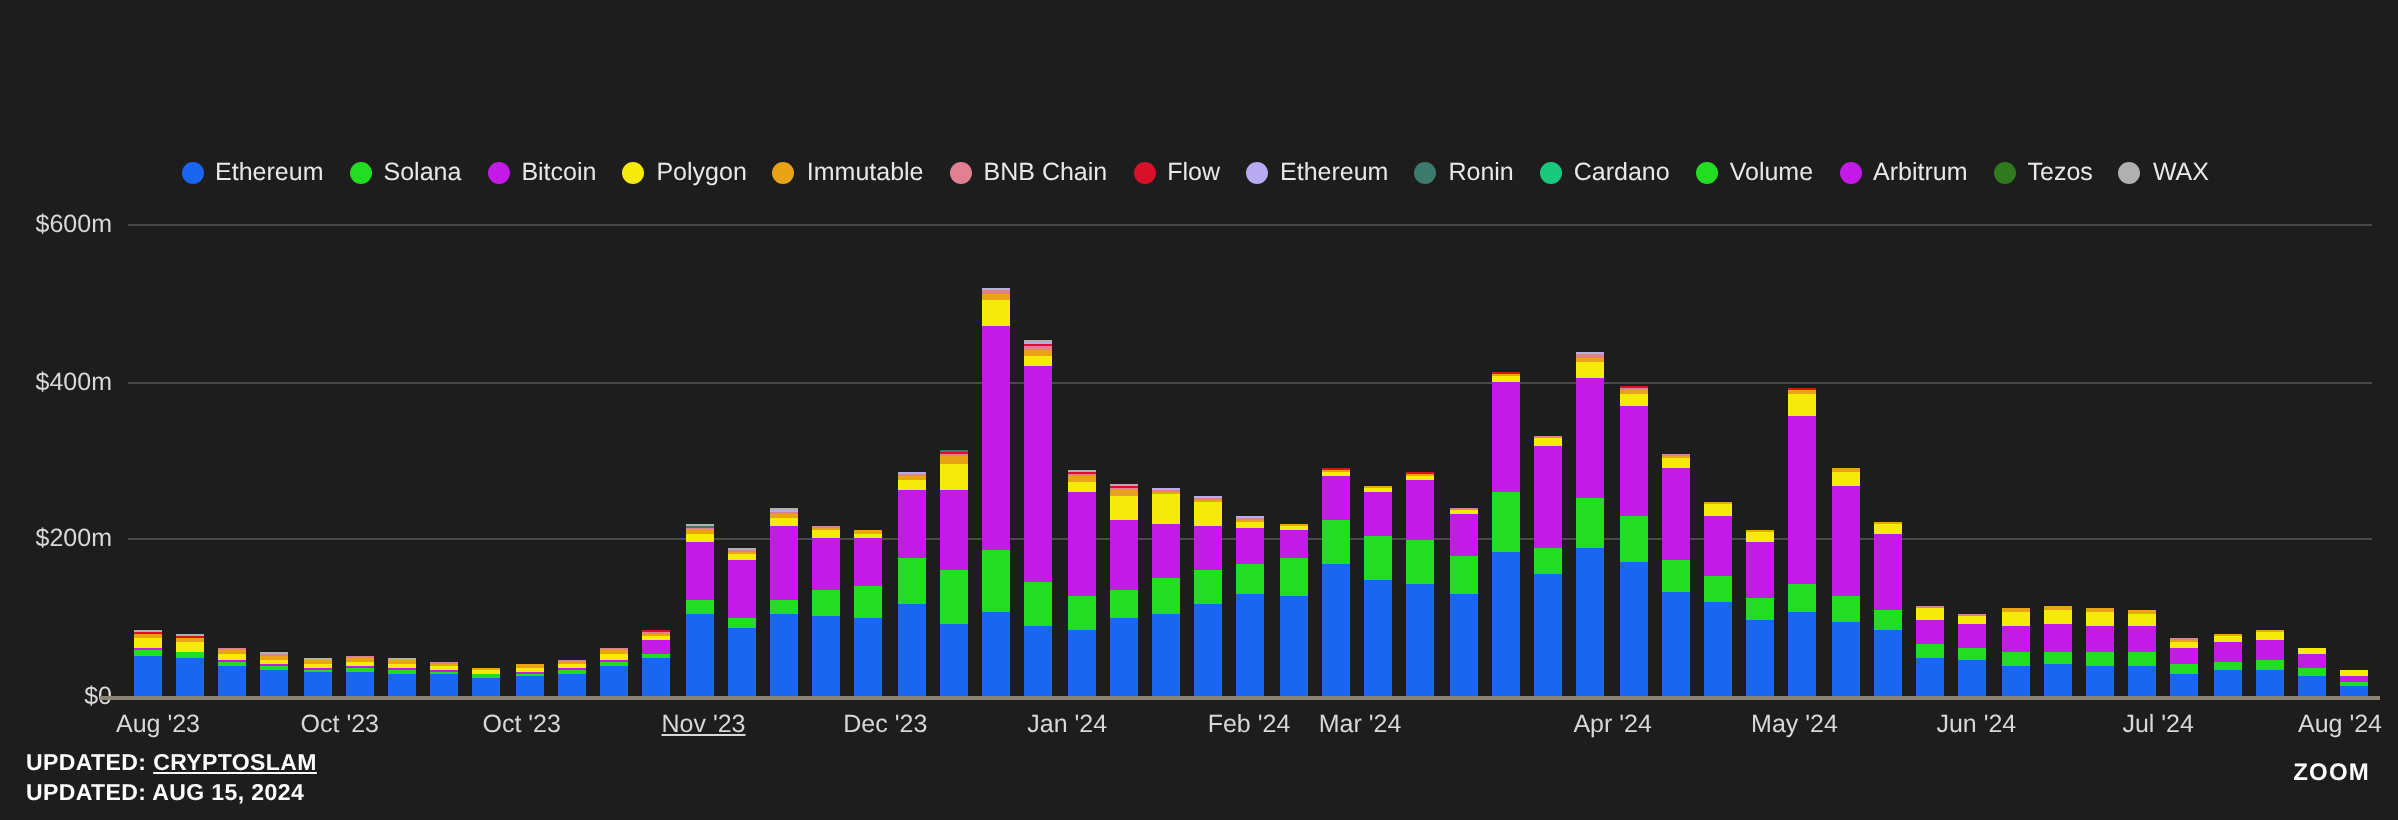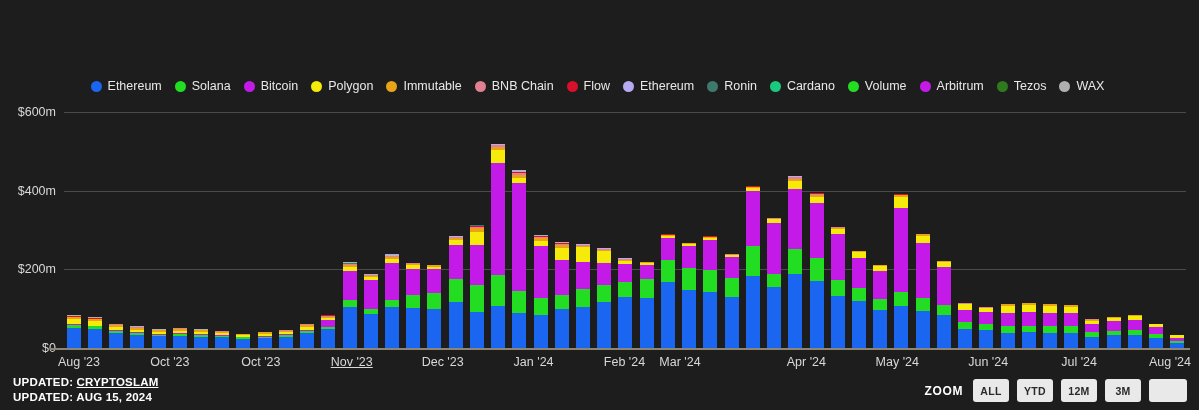--- a/index.html
+++ b/index.html
@@ -753,23 +753,16 @@
       <div class="xtick" style="left: 988.167px;">Jun '24</div>
       <div class="xtick" style="left: 1079.08px;">Jul '24</div>
       <div class="xtick" style="left: 1170px;">Aug '24</div>
     </div>
 
   <div class="footer">
     <div class="source"><span>UPDATED: </span><span class="link">CRYPTOSLAM</span></div>
     <div class="updated">UPDATED: AUG 15, 2024</div>
     <div class="zoom-ctrl">
       <span class="zoom-label">ZOOM</span>
-      <div id="zoom-buttons" style="display:flex;gap:8px;">
-          <div class="zoom-btn">ALL</div>
-          <div class="zoom-btn">YTD</div>
-          <div class="zoom-btn">12M</div>
-          <div class="zoom-btn">3M</div>
-          <div class="zoom-btn blank"></div>
-        </div>
     </div>
   </div>
 
 </div>
 
 </body></html>

